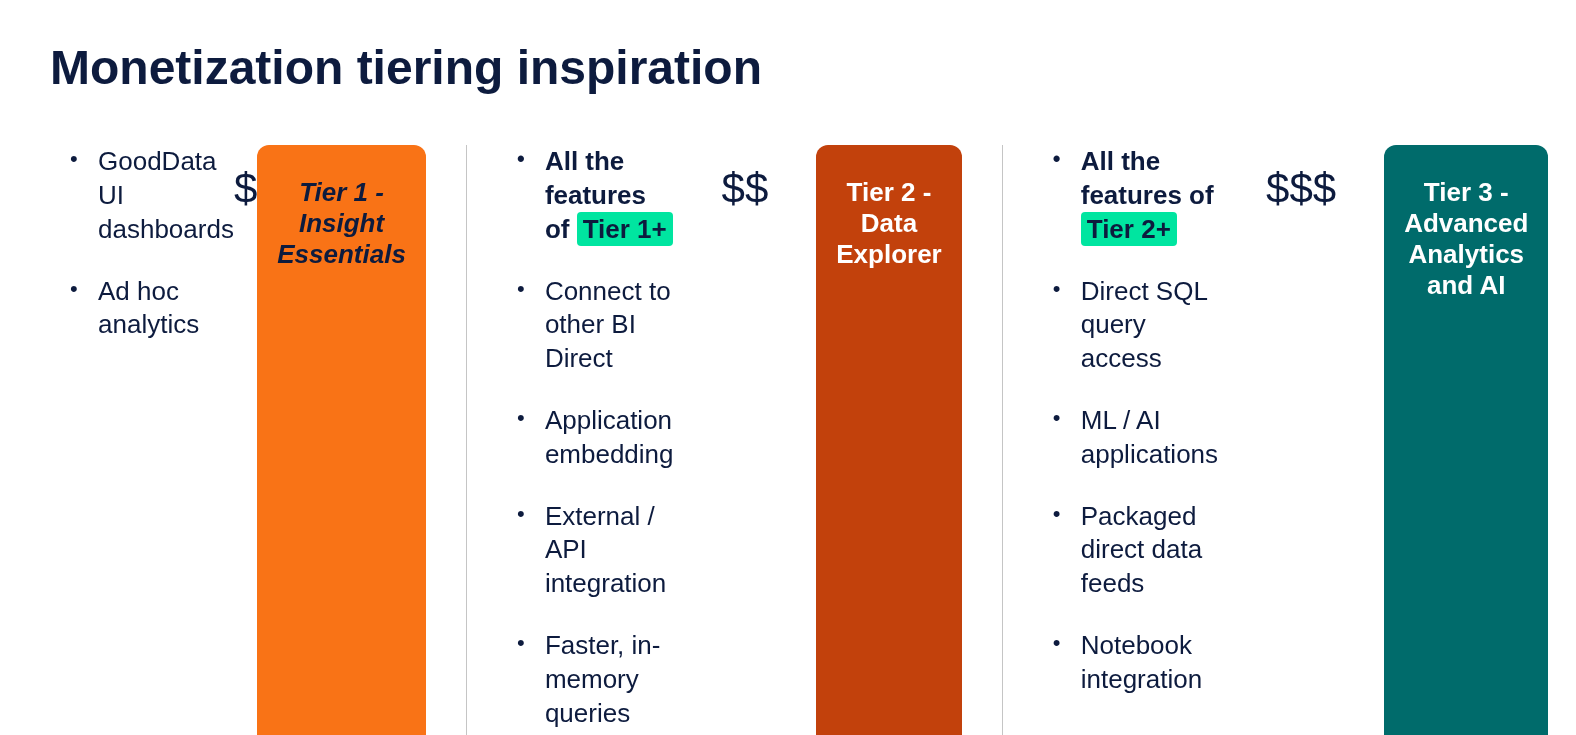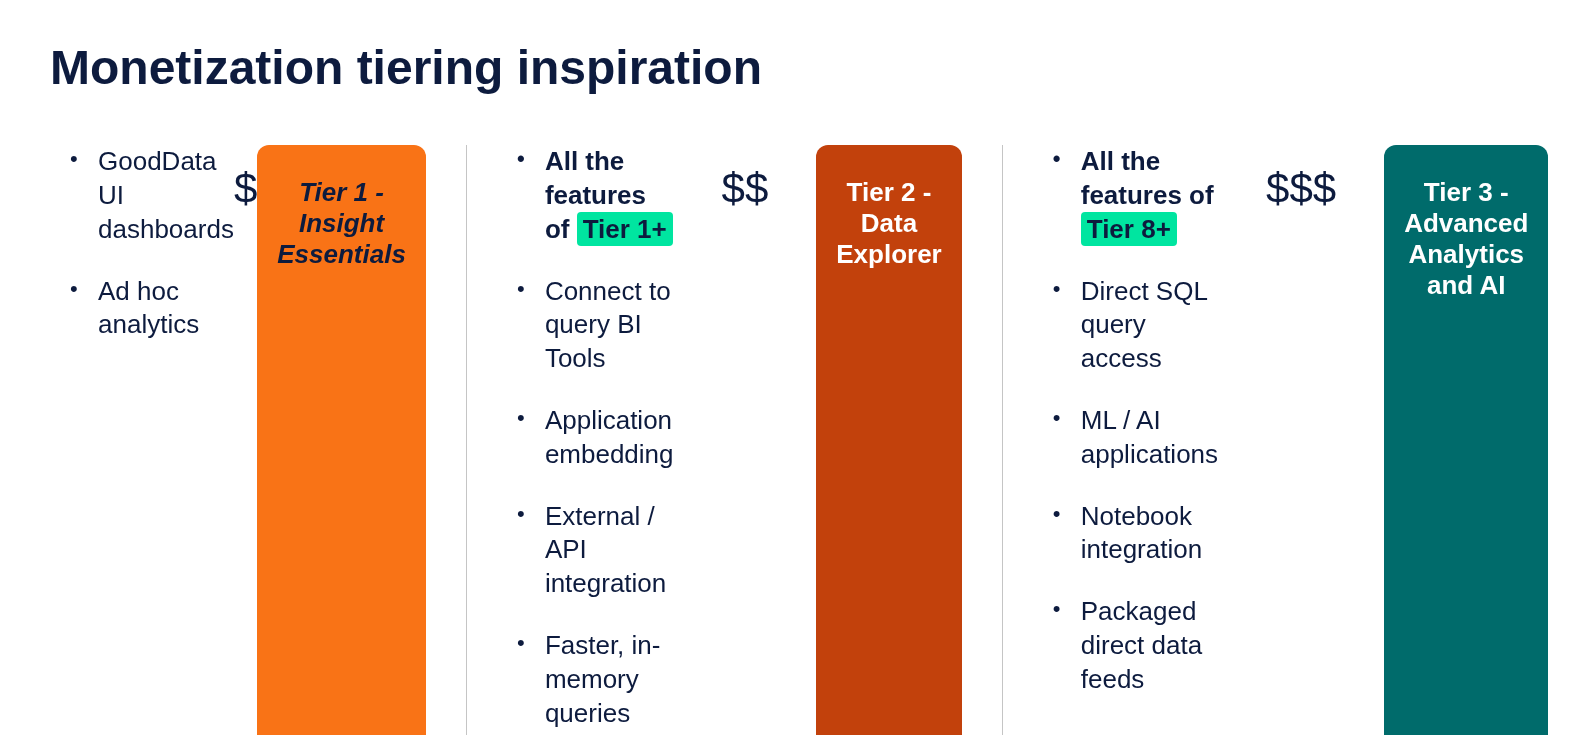--- a/index.html
+++ b/index.html
@@ -129,32 +129,32 @@
       <ul class="features-list">
         <li>GoodData UI dashboards</li>
         <li>Ad hoc analytics</li>
       </ul>
       <div class="price-section">$</div>
       <span class="tier-badge tier1">Tier 1 - Insight Essentials</span>
     </div>
     <div class="tier-column">
       <ul class="features-list">
         <li class="bold-item">All the features of <span class="highlight-badge">Tier 1+</span></li>
-        <li>Connect to query BI Tools</li>
+        <li>Connect to other BI Direct</li>
         <li>Application embedding</li>
         <li>External / API integration</li>
         <li>Faster, in-memory queries</li>
       </ul>
       <div class="price-section">$$</div>
       <span class="tier-badge tier2">Tier 2 - Data Explorer</span>
     </div>
     <div class="tier-column">
       <ul class="features-list">
-        <li class="bold-item">All the features of <span class="highlight-badge">Tier 8+</span></li>
+        <li class="bold-item">All the features of <span class="highlight-badge">Tier 2+</span></li>
         <li>Direct SQL query access</li>
         <li>ML / AI applications</li>
+        <li>Packaged direct data feeds</li>
         <li>Notebook integration</li>
-        <li>Packaged direct data feeds</li>
       </ul>
       <div class="price-section">$$$</div>
       <span class="tier-badge tier3">Tier 3 - Advanced Analytics and AI</span>
     </div>
   </div>
 
 </body></html>

